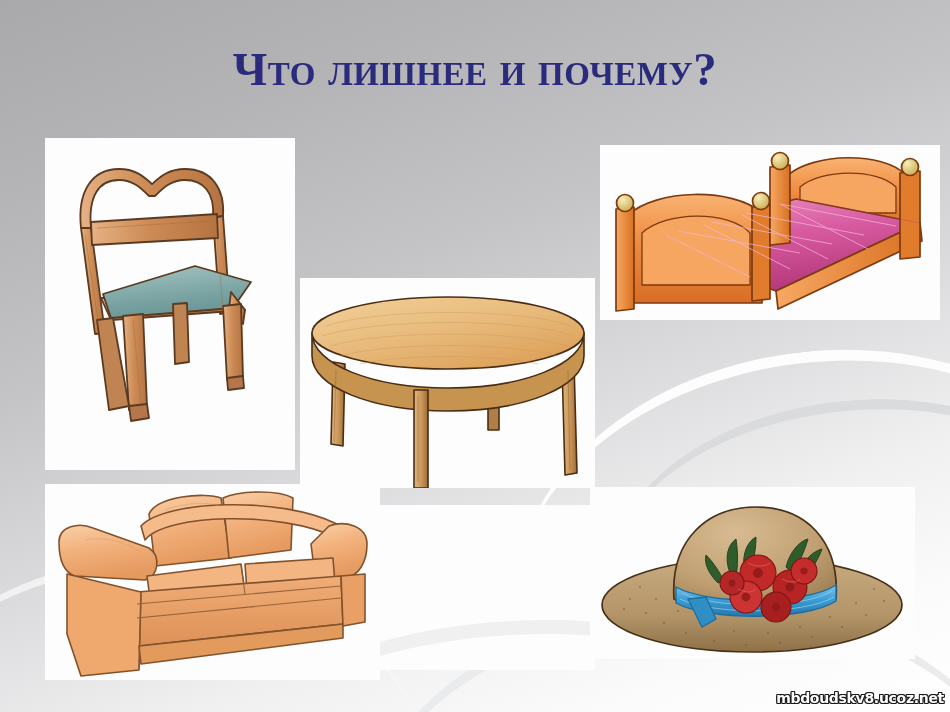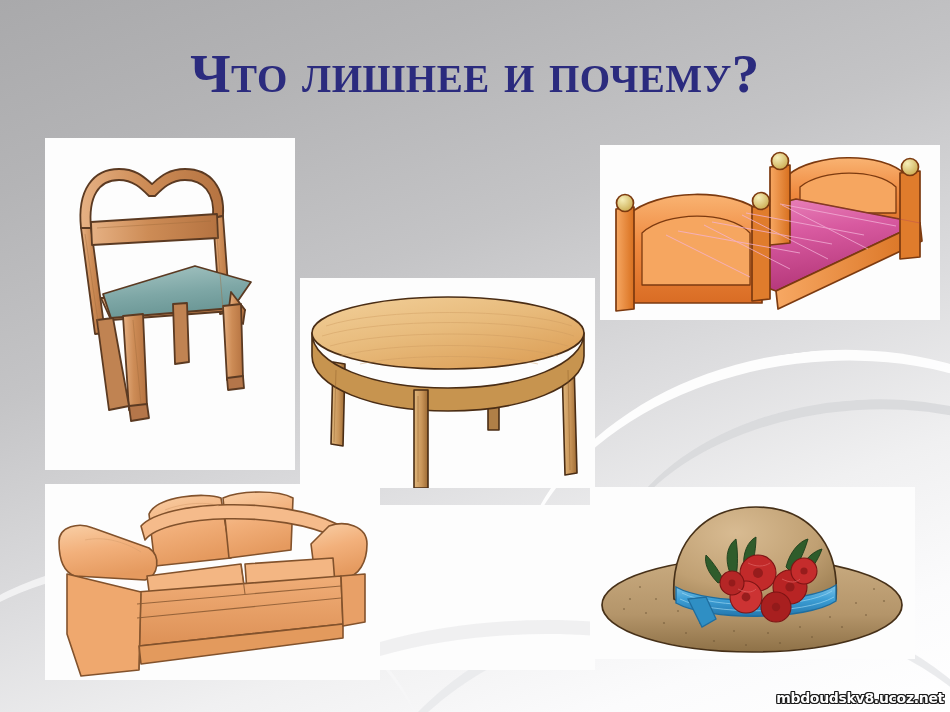--- a/index.html
+++ b/index.html
@@ -50,21 +50,21 @@
     transform: rotate(3deg);
   }
 
   
   .title {
     position: absolute;
     left: 0; top: 46px;
     width: 950px;
     text-align: center;
     color: #2b2b7e;
-    font-size: 55px;
+    font-size: 47px;
     font-weight: 700;
     font-variant: small-caps;
     letter-spacing: 0.5px;
     line-height: 1;
     white-space: nowrap;
   }
 
   
   .panel {
     position: absolute;

